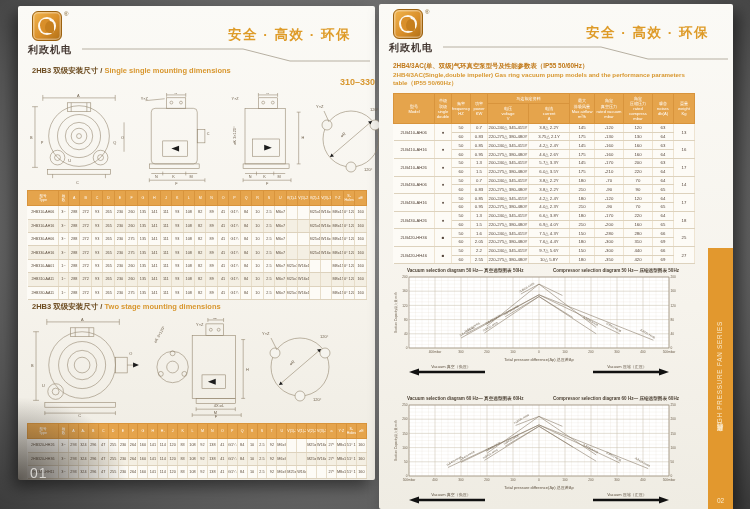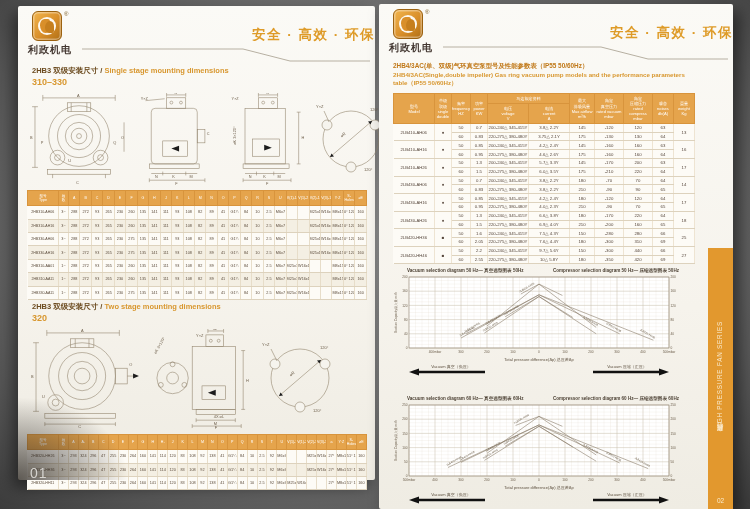--- a/index.html
+++ b/index.html
@@ -17,28 +17,28 @@
   .logo{position:absolute;left:10px;top:5px;width:60px;}
   .logo-box{width:28px;height:28px;margin-left:4px;border-radius:6px;position:relative;
             background:linear-gradient(135deg,#f2b54e 0%,#d98f2a 55%,#b06f15 100%);
             border:1px solid #9c6210;box-shadow:inset 0 0 0 1.5px rgba(255,255,255,.35);}
   .logo-swirl{position:absolute;inset:5px;background:#fdf8ef;border-radius:50%;}
   .logo-swirl::before{content:'';position:absolute;left:2px;top:2px;width:10px;height:14px;background:#d98f2a;border-radius:50% 20% 50% 60%;}
   .logo-swirl::after{content:'';position:absolute;right:2px;bottom:2px;width:9px;height:12px;background:#c67f1e;border-radius:60% 50% 20% 50%;}
   .logo-reg{position:absolute;left:36px;top:0;font-size:6px;color:#7a5a20;}
   .logo-caption{font-family:"DejaVu Serif","Liberation Serif",serif;font-weight:bold;
                 font-size:10px;color:#433731;margin-top:2px;letter-spacing:1px;white-space:nowrap;}
-  .slogan{position:absolute;right:0;top:20px;font-size:13.5px;font-weight:bold;color:#DE9B28;letter-spacing:1.5px;white-space:nowrap;}
+  .slogan{position:absolute;right:24px;top:20px;font-size:13.5px;font-weight:bold;color:#DE9B28;letter-spacing:1.5px;white-space:nowrap;}
   .hd-line{position:absolute;left:0;top:0;width:100%;height:58px;}
 
   
   .sec-title{margin:2px 0 0 14px;font-size:7.5px;font-weight:bold;white-space:nowrap;}
   .sec-title .zh{color:#6B4A1E;}
   .sec-title .en{color:#D8972F;}
-  .sec-range{margin:1px 0 0 14px;font-size:9px;font-weight:bold;color:#D8972F;}
+  .sec-range{margin:1px 0 0 14px;font-size:9px;font-weight:bold;color:#D8972F;text-align:right;}
 
   
   .draw-row{display:flex;align-items:flex-start;gap:6px;margin:6px 6px 0 10px;}
   .draw-row svg{flex:0 0 auto;}
   .tline{stroke:#94866f;stroke-width:0.6;fill:none;}
   .tlab{fill:#6d5e4a;font-size:4px;}
   .tarrow{fill:#1c1c1c;stroke:none;}
 
   
   .dim-table{border-collapse:collapse;table-layout:fixed;width:340px;margin:5px 0 0 9px;
@@ -92,21 +92,21 @@
         <div class="logo-box">
             <div class="logo-swirl"></div>
           </div>
         <span class="logo-reg">®</span>
         <div class="logo-caption">利政机电</div>
       </div>
       <div class="slogan">安全 · 高效 · 环保</div>
     </div>
 
     <div class="sec-title">
-      <span class="zh">2HB3 双级安装尺寸 /</span><span class="en"> Single stage mounting dimensions</span>
+      <span class="zh">2HB3 双级安装尺寸 /</span><span class="en"> Single single mounting dimensions</span>
     </div>
     <div class="sec-range">310–330</div>
 
     <div class="draw-row">
       <svg width="104" height="92" viewBox="0 0 104 94">
         <g class="tline">
           <line x1="14" y1="5" x2="88" y2="5"></line>
             <line x1="14" y1="2" x2="14" y2="8"></line>
             <line x1="88" y1="2" x2="88" y2="8"></line>
           <circle cx="51" cy="44" r="31"></circle>
@@ -468,21 +468,20 @@
             <td>M8x15</td>
             <td>0° 120° 240°</td>
             <td>160</td>
           </tr>
         </tbody>
       </table>
 
     <div class="sec-title" style="">
       <span class="zh">2HB3 双级安装尺寸 /</span><span class="en"> Two stage mounting dimensions</span>
     </div>
-    <div class="sec-range">320</div>
 
     <div class="draw-row">
       <svg width="118" height="100" viewBox="0 0 118 102">
         <g class="tline">
           <line x1="18" y1="4" x2="92" y2="4"></line>
             <line x1="18" y1="1" x2="18" y2="7"></line>
             <line x1="92" y1="1" x2="92" y2="7"></line>
           <circle cx="54" cy="48" r="34"></circle>
             <circle cx="54" cy="48" r="24"></circle>
             <circle cx="54" cy="48" r="15"></circle>

